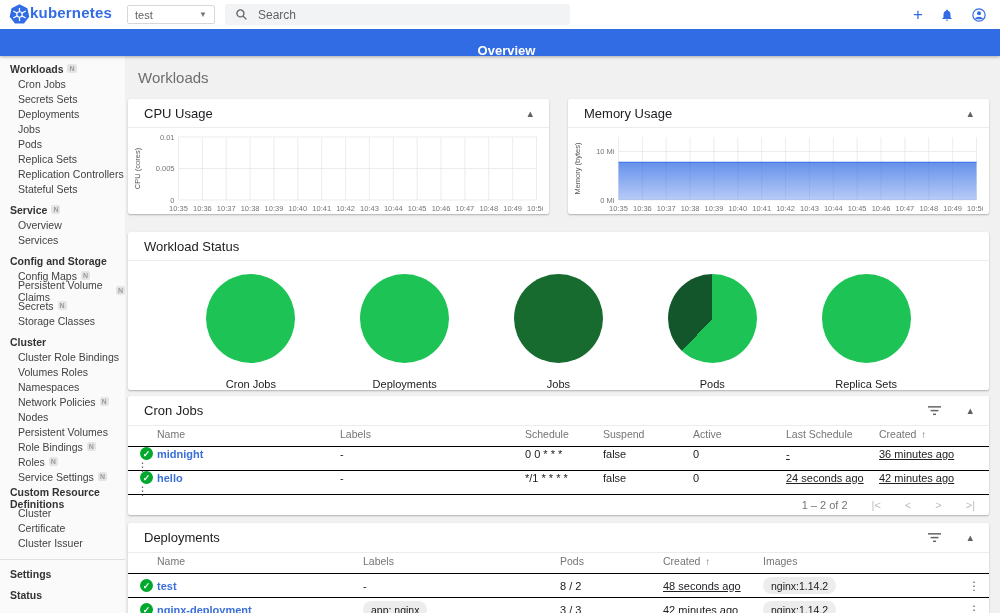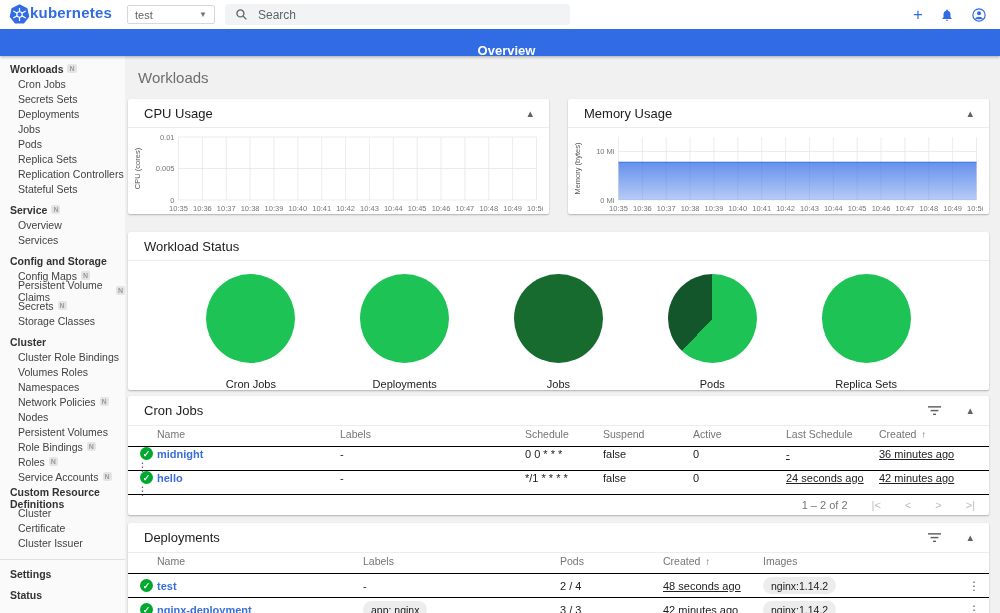--- a/index.html
+++ b/index.html
@@ -210,21 +210,21 @@
       </div>
       <div class="sb-item">
         <span>Role Bindings</span>
         <span class="n-badge">N</span>
       </div>
       <div class="sb-item">
         <span>Roles</span>
         <span class="n-badge">N</span>
       </div>
       <div class="sb-item">
-        <span>Service Accounts</span>
+        <span>Service Settings</span>
         <span class="n-badge">N</span>
       </div>
       <div class="sb-header">
         <span>Custom Resource Definitions</span>
       </div>
       <div class="sb-item">
         <span>Cluster</span>
       </div>
       <div class="sb-item">
         <span>Certificate</span>
@@ -458,21 +458,21 @@
             <span><span>Images</span></span>
             <span></span>
             <span></span>
           </div>
           <div class="t-row grid-dep">
             <span class="cell-icon">
               <span class="status-ok">✓</span>
             </span>
             <span class="name-link">test</span>
             <span><span>-</span></span>
-            <span>2 / 4</span>
+            <span>8 / 2</span>
             <span><span class="plain-link">48 seconds ago</span></span>
             <span><span class="chip">nginx:1.14.2</span></span>
             <span class="kebab">⋮</span>
           </div>
           <div class="t-row grid-dep">
             <span class="cell-icon">
               <span class="status-ok">✓</span>
             </span>
             <span class="name-link">nginx-deployment</span>
             <span><span class="chip">app: nginx</span></span>

